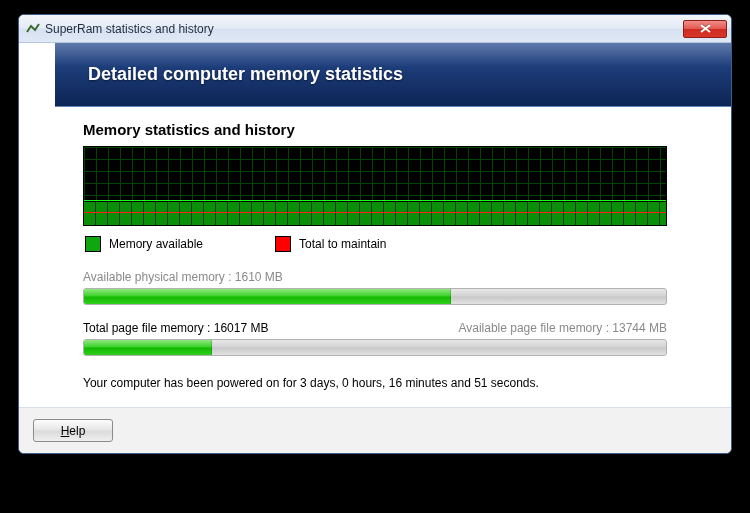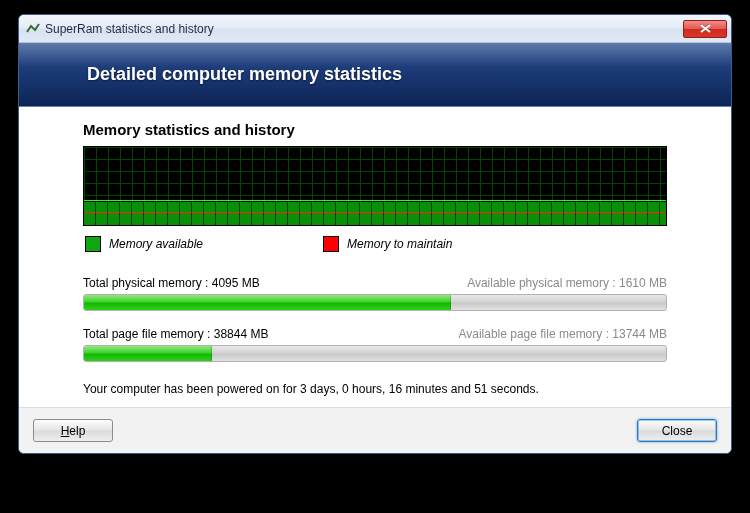--- a/index.html
+++ b/index.html
@@ -47,22 +47,23 @@
     cursor: pointer;
   }
   .close-btn svg { filter: drop-shadow(0 -1px 0 rgba(0,0,0,0.3)); }
 
   .banner {
     height: 64px;
     background: linear-gradient(to bottom, #2a4d8e 0%, #1d3d7a 38%, #0d2455 100%);
     border-bottom: 1px solid #6185bf;
     display: flex;
     align-items: center;
-    padding-left: 68px;
+    padding-left: 33px;
     position: relative;
+    margin-left: 36px;
   }
   .banner::after {
     content: "";
     position: absolute;
     left: 0; right: 0; top: 0; height: 24px;
     background: linear-gradient(to bottom, rgba(255,255,255,0.25), rgba(255,255,255,0));
   }
   .banner-text {
     color: #fff;
     font-size: 18px;
@@ -98,25 +99,24 @@
   .graph-fill2 {
     position: absolute; left:0; right:0; bottom:0; height: 32%;
     border-top: 1px solid #19ff19;
   }
   .graph-redline {
     position: absolute; left:0; right:0; bottom: 12px; height: 1px;
     background: #ff1e1e;
   }
 
   .legend {
-    display: flex; gap: 120px;
+    display: flex; gap: 72px;
     margin-top: 10px;
-    margin-bottom: 24px;
+    margin-bottom: 18px;
     padding-left: 2px;
-    font-style: italic;
   }
   .legend-item { display: flex; align-items: center; gap: 8px; }
   .swatch { width: 16px; height: 16px; border: 1px solid #000; }
 
   .meter-row { margin-bottom: 4px; display: flex; justify-content: space-between; }
   .meter-label-left { color: #000; }
   .meter-label-right { color: #8a8a8a; }
 
   .progress {
     width: 100%; height: 17px;
@@ -195,45 +195,43 @@
       <div class="graph-redline"></div>
     </div>
 
     <div class="legend">
       <div class="legend-item">
         <span class="swatch" style="background:#0fa60f"></span>
         <span>Memory available</span>
       </div>
       <div class="legend-item">
         <span class="swatch" style="background:#ff0000"></span>
-        <span>Memory to maintain</span>
+        <span>Total to maintain</span>
       </div>
     </div>
 
     <div class="meter-row">
-      <span class="meter-label-left">Total physical memory : 4095 MB</span>
       <span class="meter-label-right">Available physical memory : 1610 MB</span>
     </div>
     <div class="progress">
       <div class="progress-fill" style="width:63%"></div>
     </div>
 
     <div class="meter-row">
-      <span class="meter-label-left">Total page file memory : 38844 MB</span>
+      <span class="meter-label-left">Total page file memory : 16017 MB</span>
       <span class="meter-label-right">Available page file memory : 13744 MB</span>
     </div>
     <div class="progress">
       <div class="progress-fill" style="width:22%"></div>
     </div>
 
     <div class="uptime">Your computer has been powered on for 3 days, 0 hours, 16 minutes and 51 seconds.</div>
   </div>
 
   <div class="footer">
     <button class="btn">
         <span class="underline">H</span>
         <span>elp</span>
       </button>
     <span class="spacer"></span>
-    <button class="btn default">Close</button>
   </div>
 
 </div>
 
 </body></html>

